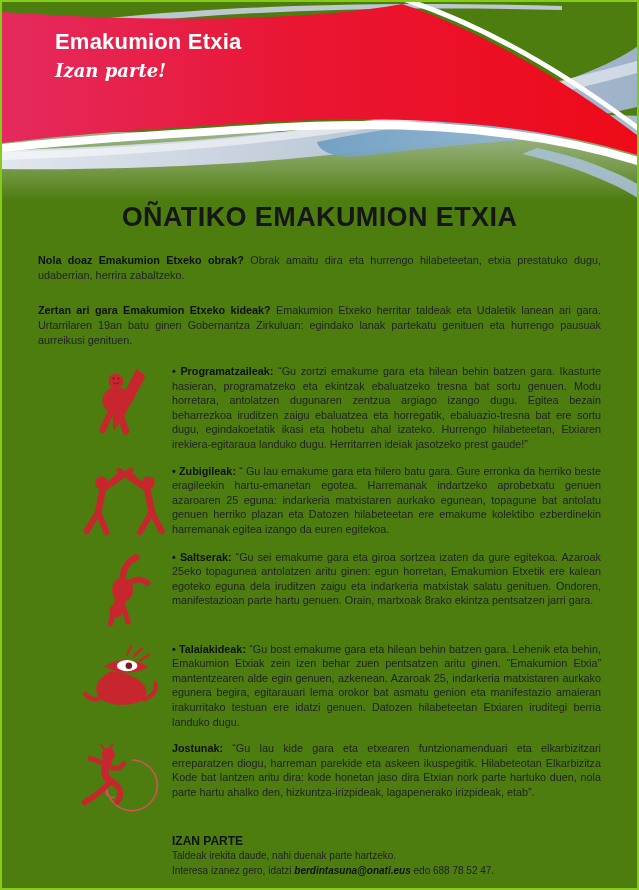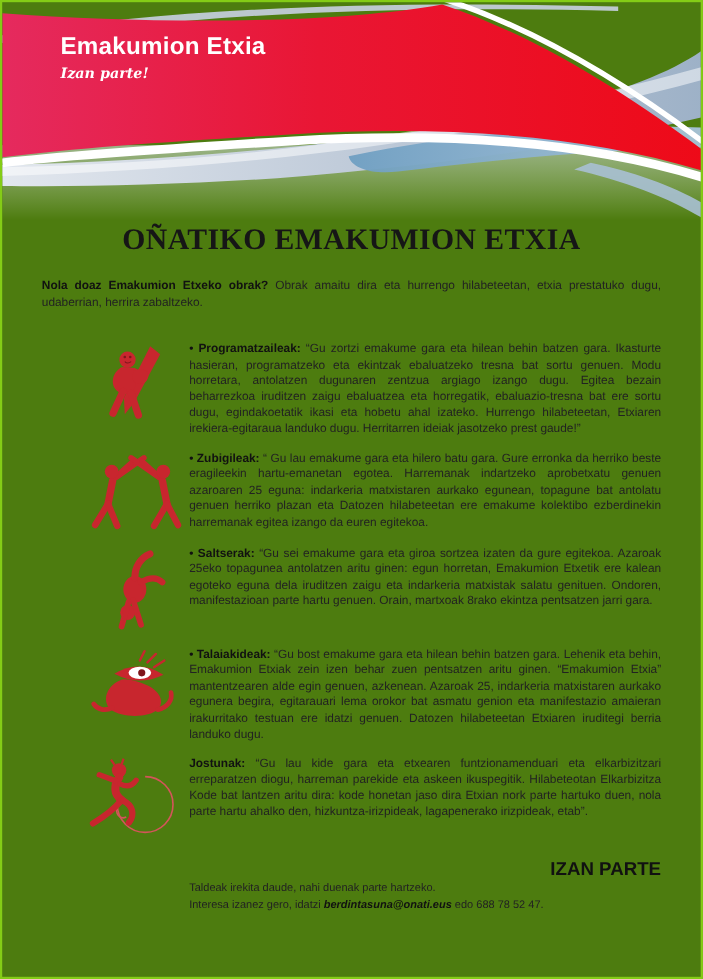--- a/index.html
+++ b/index.html
@@ -5,39 +5,39 @@
   html,body{margin:0;padding:0;background:#fff;}
   body{width:639px;height:890px;overflow:hidden;font-family:"Liberation Sans",sans-serif;}
   .page{position:relative;width:639px;height:890px;box-sizing:border-box;background:#4d7c0f;
         border:2px solid #84cc16;overflow:hidden;}
   
   .header{position:relative;width:100%;height:198px;}
   .header svg{position:absolute;left:0;top:0;display:block;}
   .logo{position:absolute;left:53px;top:28px;color:#fff;z-index:5;}
   .logo-title{font-size:22px;font-weight:bold;letter-spacing:0.2px;line-height:1.1;
               font-family:"Liberation Sans",sans-serif;}
-  .logo-tagline{margin-top:6px;font-size:13px;font-style:italic;font-weight:bold;
+  .logo-tagline{margin-top:6px;font-size:18px;font-style:italic;font-weight:bold;
                 font-family:"DejaVu Serif",serif;}
   
   .doc-title{ text-align:center;color:#161616;margin-top:2px;line-height:31px;}
-  .doc-title .t1{font-size:27px;font-weight:800;letter-spacing:0.4px;font-family:Liberation Serif, serif;}
+  .doc-title .t1{font-size:27px;font-weight:800;letter-spacing:0.4px;}
   .doc-title .t2{font-size:27px;font-weight:400;letter-spacing:0.4px;}
   
   .content{padding:0 36px;color:#222;}
   p{margin:0;}
   .intro{margin-top:20px;font-size:10.8px;line-height:15px;text-align:justify;}
   .intro b{color:#111;}
-  .groups{margin-top:27px;}
+  .groups{margin-top:16px;}
   .bullet-row{display:flex;margin-left:40px;margin-bottom:12px;}
   .icon-cell{width:94px;flex:0 0 94px;display:flex;justify-content:center;align-items:flex-start;padding-top:2px;}
   .bullet-text{flex:1;font-size:10.8px;line-height:14.6px;text-align:justify;}
   .bullet-text b{color:#111;}
   
   .footer{margin-left:134px;margin-top:8px;}
-  .footer-heading{font-size:17px;font-weight:bold;color:#111;text-align:right;}
+  .footer-heading{font-size:12px;font-weight:bold;color:#111;}
   .footer-line{font-size:10px;line-height:15px;color:#222;}
   .email{font-weight:bold;font-style:italic;color:#111;text-decoration:none;}
 </style>
 </head>
 <body>
 
 <div class="page">
 
   <div class="header">
     <svg width="639" height="198" viewBox="0 0 639 198">
@@ -90,20 +90,21 @@
     </div>
   </div>
 
   <div class="doc-title">
     <div class="t1">OÑATIKO EMAKUMION ETXIA</div>
   </div>
 
   <div class="content">
 
     <p class="intro"><b>Nola doaz Emakumion Etxeko obrak?</b><span> Obrak amaitu dira eta hurrengo hilabeteetan, etxia prestatuko dugu, udaberrian, herrira zabaltzeko.</span></p>
+    <p class="intro"><b>Zertan ari gara Emakumion Etxeko kideak?</b><span> Emakumion Etxeko herritar taldeak eta Udaletik lanean ari gara. Urtarrilaren 19an batu ginen Gobernantza Zirkuluan: egindako lanak partekatu genituen eta hurrengo pausuak aurreikusi genituen.</span></p>
 
     <div class="groups">
 
       <div class="bullet-row">
         <div class="icon-cell">
           <svg width="66" height="78" viewBox="0 0 80 92">
             <path d="M54,2 L65,11 L37,63 L26,77 L25,59 Z" fill="#c8262e"></path>
             <circle cx="29" cy="17" r="9" fill="#c8262e"></circle>
             <path d="M23,25 C11,31 9,47 20,53 C28,57 38,52 38,43 C45,38 44,29 37,26 Z" fill="#c8262e"></path>
             <path d="M36,29 C48,24 56,31 50,40 C45,46 36,44 34,37 Z" fill="#c8262e"></path>

